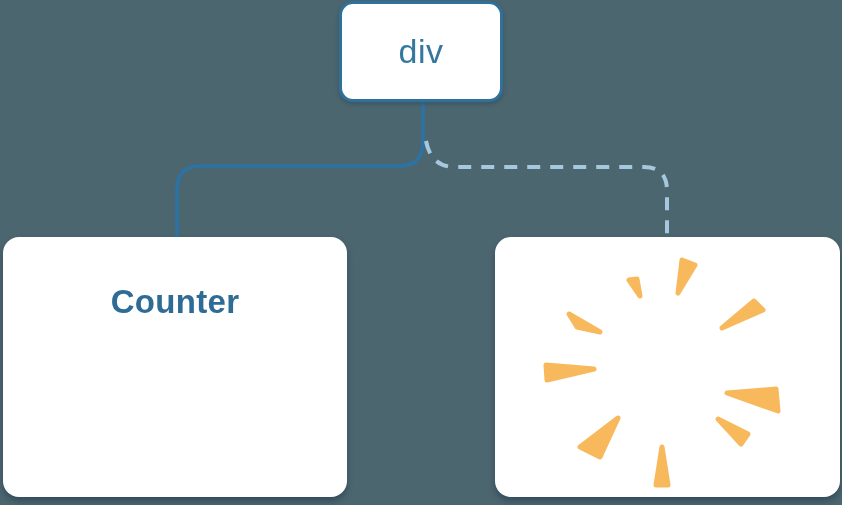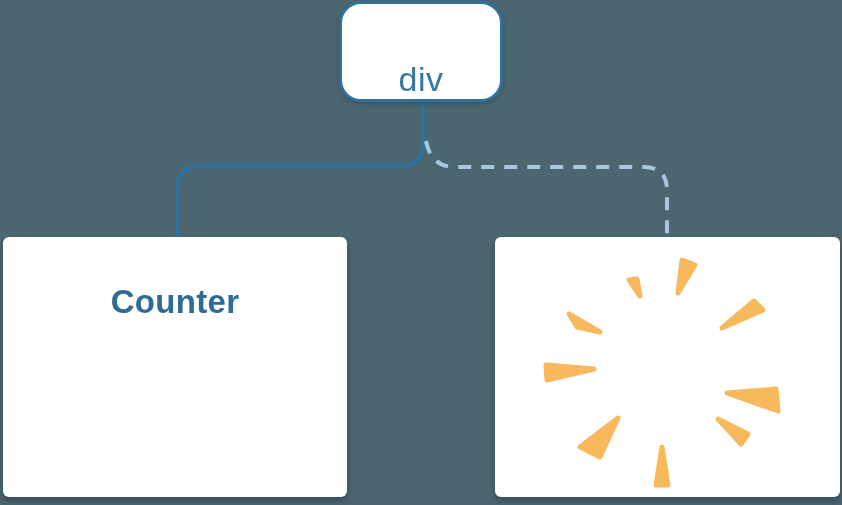--- a/index.html
+++ b/index.html
@@ -32,33 +32,33 @@
     fill:none;stroke:var(--solid-edge);stroke-width:3.6px;
   }
   .edge-dashed{
     fill:none;stroke:var(--dashed-edge);stroke-width:4px;
     stroke-dasharray:13 10;
   }
   .node-div{
     position:absolute;left:339px;top:1px;width:164px;height:101px;
     background:var(--card-bg);
     border:3.5px solid var(--node-border);
-    border-radius:22px;
-    display:flex;align-items:flex-end;justify-content:center;
+    border-radius:14px;
+    display:flex;align-items:center;justify-content:center;
     box-shadow:0 2px 4px rgba(16,42,64,0.30);
   }
   .node-div .label{
     color:var(--node-text);
     font-size:34px;font-weight:500;
     letter-spacing:0.5px;
   }
   .card{
     position:absolute;top:237px;height:260px;
     background:var(--card-bg);
-    border-radius:6px;
+    border-radius:16px;
     box-shadow:0 4px 6px rgba(14,38,58,0.40);
   }
   .card-counter{left:3px;width:344px;}
   .card-poof{left:495px;width:345px;}
   .counter-title{
     position:absolute;left:0;right:0;top:46px;
     text-align:center;
     color:var(--counter-title);
     font-size:33px;font-weight:600;
     letter-spacing:0.3px;

